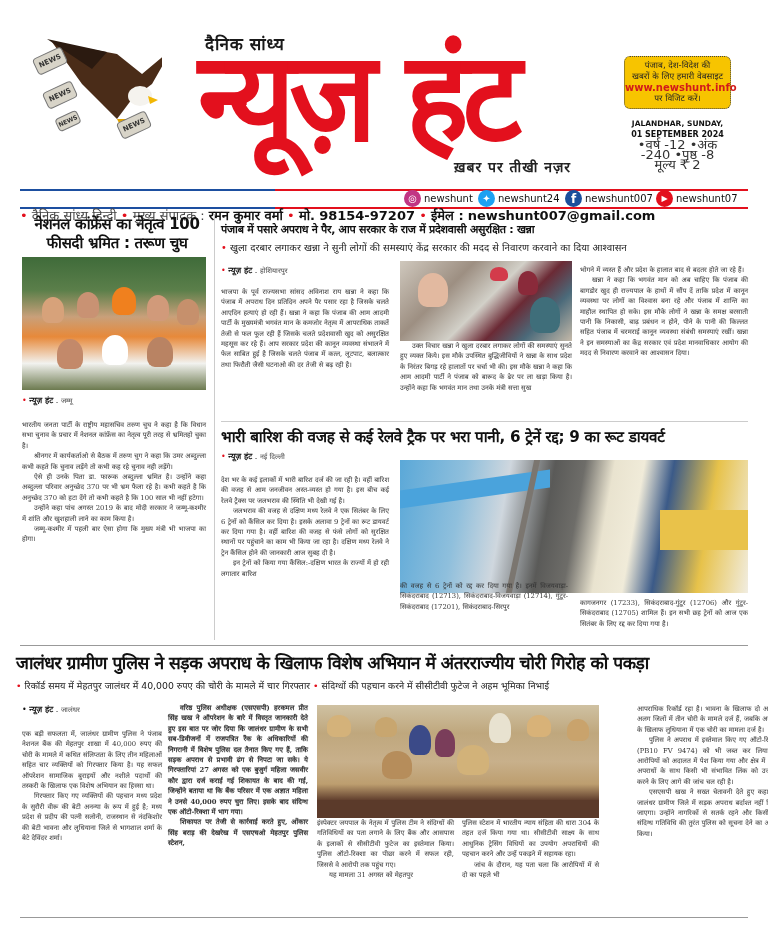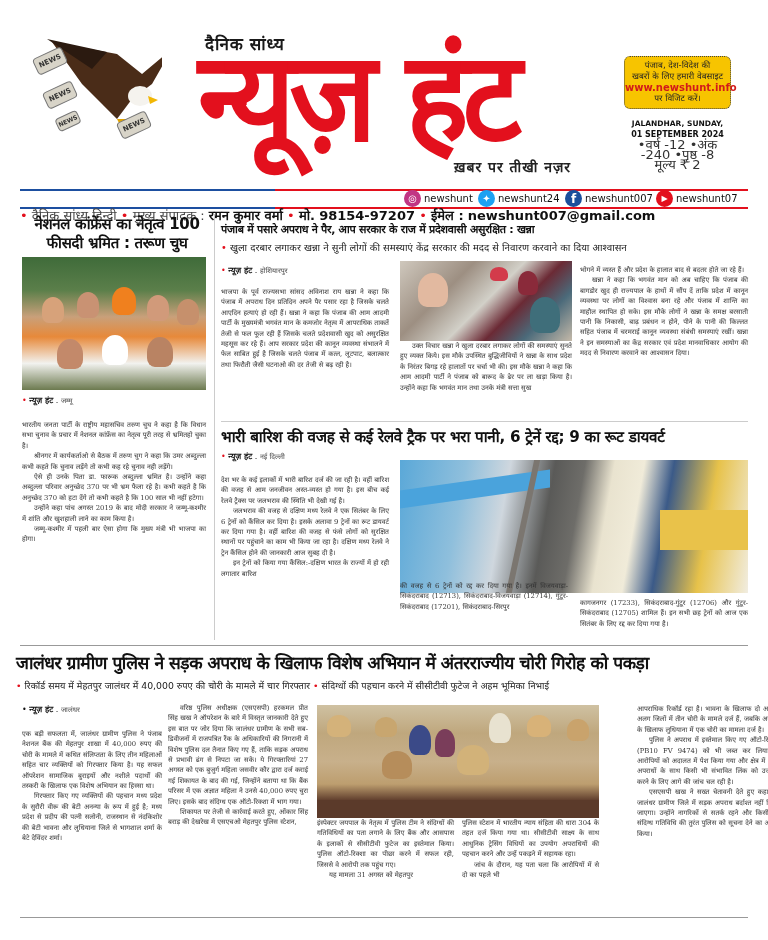--- a/index.html
+++ b/index.html
@@ -71,21 +71,21 @@
   .s3-text1 { left: 221px; top: 475px; width: 168px; }
   .s3-photo { left: 400px; top: 460px; width: 348px; height: 133px; background: linear-gradient(100deg, #5aa8d8 0%, #8fbfdc 18%, #cfd7de 30%, #5a5a58 42%, #6e6d69 50%, #e9e3cf 58%, #f0ebd9 66%, #3b5a88 74%, #e7c24a 86%, #f1ede1 100%); }
   .s3-text2 { left: 400px; top: 581px; width: 168px; }
   .s3-text3 { left: 580px; top: 598px; width: 168px; }
 
   
   .s4-head { left: 16px; top: 650px; font-size: 17.4px; letter-spacing: -0.5px; }
   .s4-sub { left: 16px; top: 679px; font-size: 9.3px; }
   .s4-byline { left: 22px; top: 703px; }
   .s4-text1 { left: 22px; top: 729px; width: 140px; }
-  .s4-text2 { left: 168px; top: 703px; width: 140px; }
+  .s4-text2 { left: 168px; top: 703px; width: 140px; font-weight: bold; }
   .s4-photo { left: 317px; top: 705px; width: 282px; height: 113px; background: linear-gradient(180deg, #cfc1a2 0%, #bfa77d 25%, #c8b08b 50%, #bd9e6f 70%, #5c3a2a 85%, #7b6b5b 100%); }
   .s4-text3 { left: 317px; top: 818px; width: 137px; }
   .s4-text4 { left: 462px; top: 818px; width: 137px; }
   .s4-text5 { left: 607px; top: 704px; width: 142px; margin-left: 30px; }
   .bottom-rule { position: absolute; left: 20px; top: 917px; width: 728px; height: 1px; background: #999; }
 
   .sep-v { position: absolute; width: 1px; background: #ccc; }
   .sep-h { position: absolute; height: 1px; background: #ccc; }
 
   

